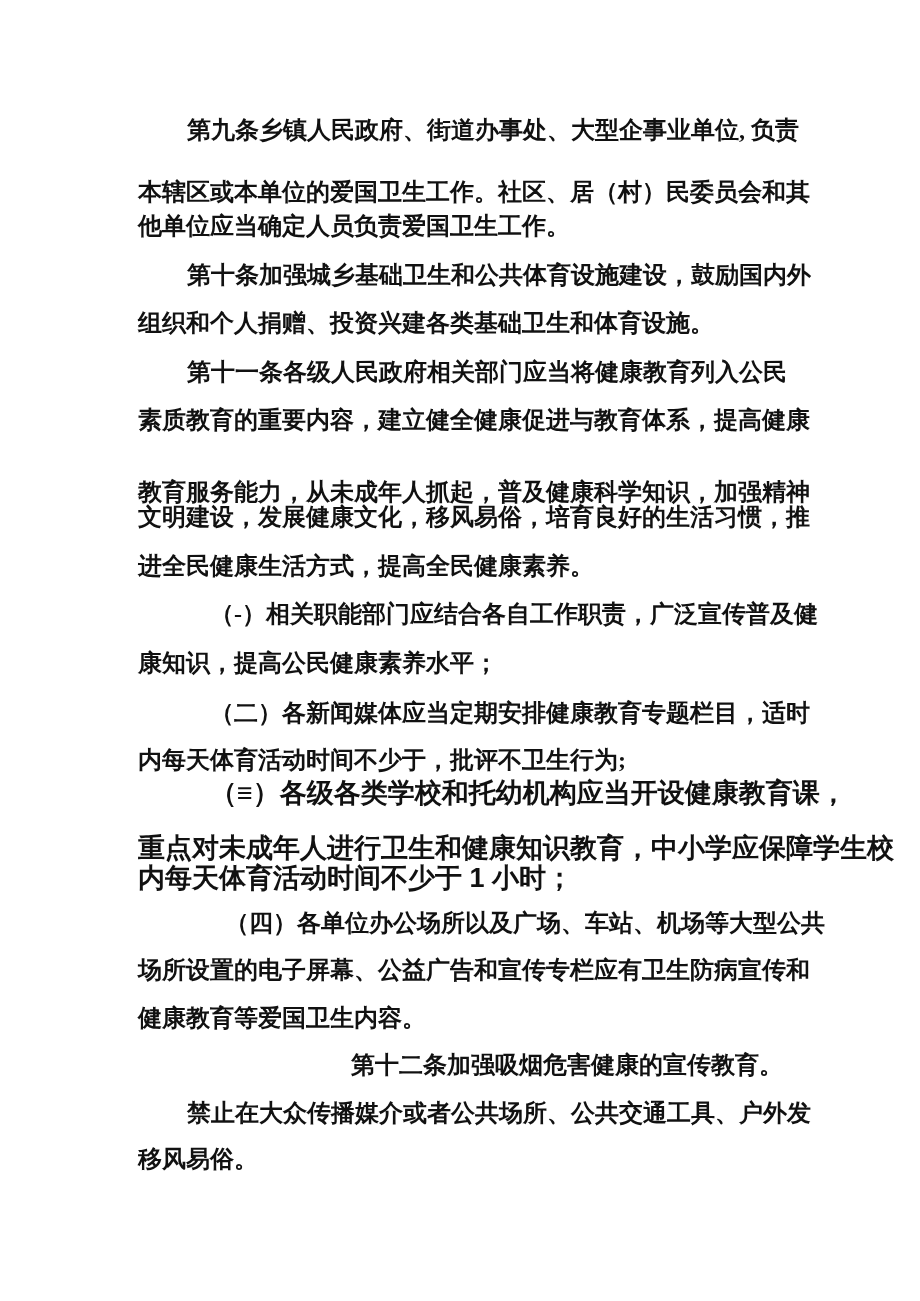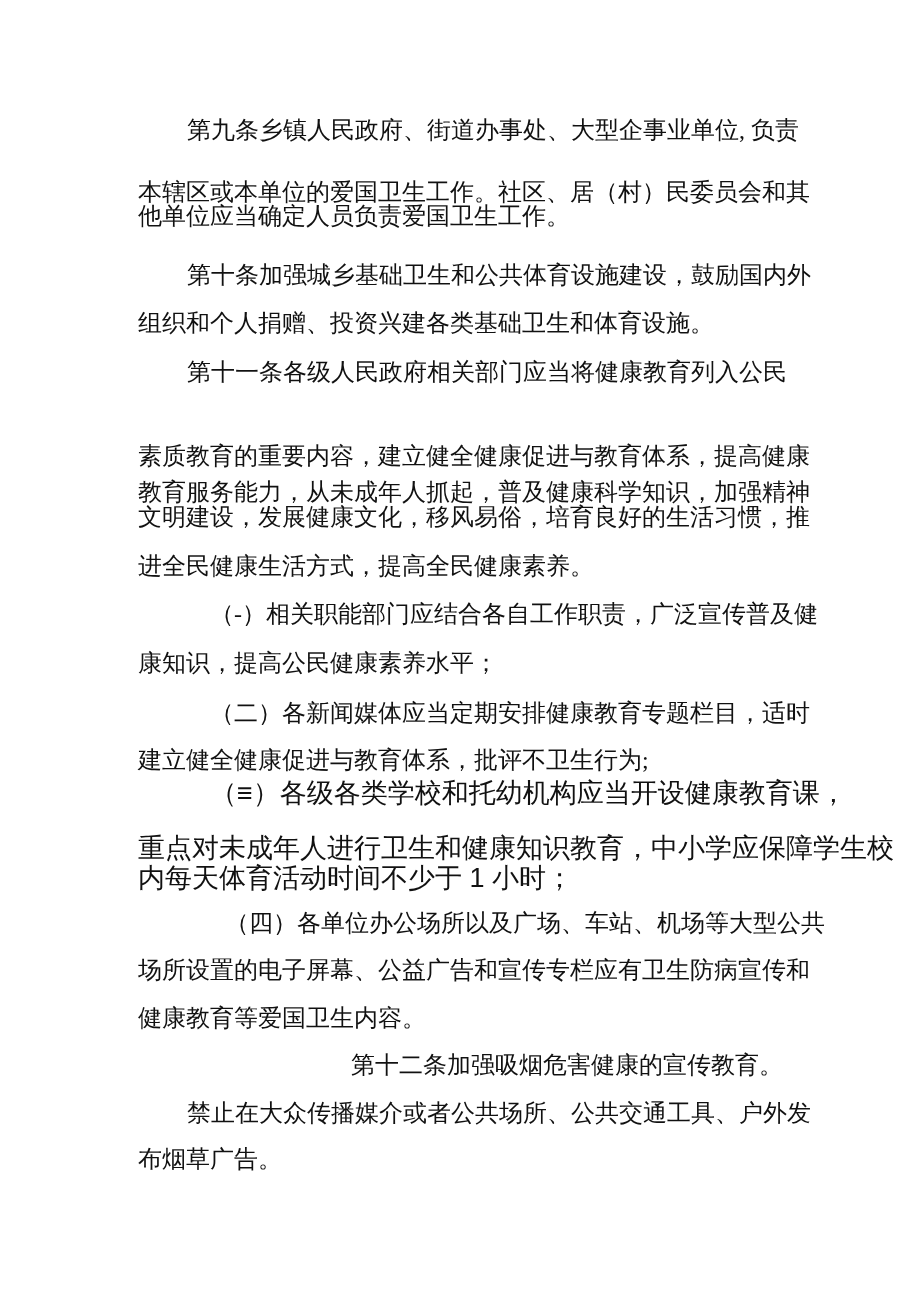--- a/index.html
+++ b/index.html
@@ -15,20 +15,21 @@
       font-family: "Liberation Serif", "DejaVu Serif", serif;
       color: #111111;
     }
     .page {
       position: absolute;
       left: 0;
       top: 0;
       width: 920px;
       height: 1301px;
       background: #ffffff;
+      font-weight: bold;
     }
     .line {
       position: absolute;
       left: 138px;
       width: 645px;
       height: 32px;
       line-height: 32px;
       font-size: 24px;
       white-space: nowrap;
       overflow: visible;
@@ -45,60 +46,60 @@
     }
   </style>
 </head>
 <body>
 
 <div class="page">
 
   <div>
     <div class="line ind2 full" style="top:114px;">第九条乡镇人民政府、街道办事处、大型企事业单位, 负责</div>
     <div class="line full" style="top:176px;">本辖区或本单位的爱国卫生工作。社区、居（村）民委员会和其</div>
-    <div class="line" style="top:200px;">他单位应当确定人员负责爱国卫生工作。</div>
+    <div class="line" style="top:210px;">他单位应当确定人员负责爱国卫生工作。</div>
   </div>
 
   <div>
     <div class="line ind2 full" style="top:259px;">第十条加强城乡基础卫生和公共体育设施建设，鼓励国内外</div>
     <div class="line" style="top:307px;">组织和个人捐赠、投资兴建各类基础卫生和体育设施。</div>
   </div>
 
   <div>
     <div class="line ind2 full" style="top:356px;">第十一条各级人民政府相关部门应当将健康教育列入公民</div>
-    <div class="line full" style="top:404px;margin-top:36px;">素质教育的重要内容，建立健全健康促进与教育体系，提高健康</div>
+    <div class="line full" style="top:404px;">素质教育的重要内容，建立健全健康促进与教育体系，提高健康</div>
     <div class="line full" style="top:476px;">教育服务能力，从未成年人抓起，普及健康科学知识，加强精神</div>
     <div class="line full" style="top:501px;">文明建设，发展健康文化，移风易俗，培育良好的生活习惯，推</div>
     <div class="line" style="top:550px;">进全民健康生活方式，提高全民健康素养。</div>
   </div>
 
   <div>
     <div class="line ind3 full" style="top:598px;">（-）相关职能部门应结合各自工作职责，广泛宣传普及健</div>
     <div class="line" style="top:647px;">康知识，提高公民健康素养水平；</div>
   </div>
 
   <div>
     <div class="line ind3 full" style="top:697px;">（二）各新闻媒体应当定期安排健康教育专题栏目，适时</div>
-    <div class="line" style="top:744px;">建立健全健康促进与教育体系，批评不卫生行为;</div>
+    <div class="line" style="top:744px;">内每天体育活动时间不少于，批评不卫生行为;</div>
   </div>
 
   <div>
     <div class="line ind3 sans" style="top:777px;">（≡）各级各类学校和托幼机构应当开设健康教育课，</div>
     <div class="line sans full" style="top:832px;">重点对未成年人进行卫生和健康知识教育，中小学应保障学生校</div>
     <div class="line sans" style="top:862px;">内每天体育活动时间不少于 1 小时；</div>
   </div>
 
   <div>
     <div class="line ind3 full" style="top:907px;margin-left:15px;">（四）各单位办公场所以及广场、车站、机场等大型公共</div>
     <div class="line full" style="top:954px;">场所设置的电子屏幕、公益广告和宣传专栏应有卫生防病宣传和</div>
     <div class="line" style="top:1002px;">健康教育等爱国卫生内容。</div>
   </div>
 
   <div>
     <div class="line ind2" style="top:1049px;text-align:right;">第十二条加强吸烟危害健康的宣传教育。</div>
   </div>
 
   <div>
     <div class="line ind2 full" style="top:1097px;">禁止在大众传播媒介或者公共场所、公共交通工具、户外发</div>
-    <div class="line" style="top:1143px;">布烟草广告。</div>
+    <div class="line" style="top:1143px;">移风易俗。</div>
   </div>
 
 </div>
 
 </body></html>

